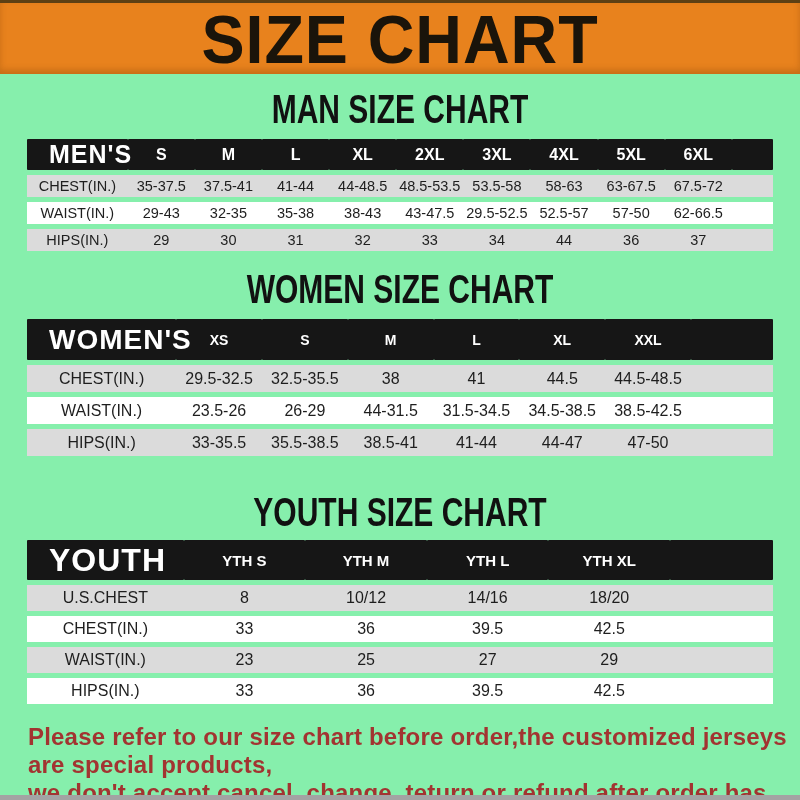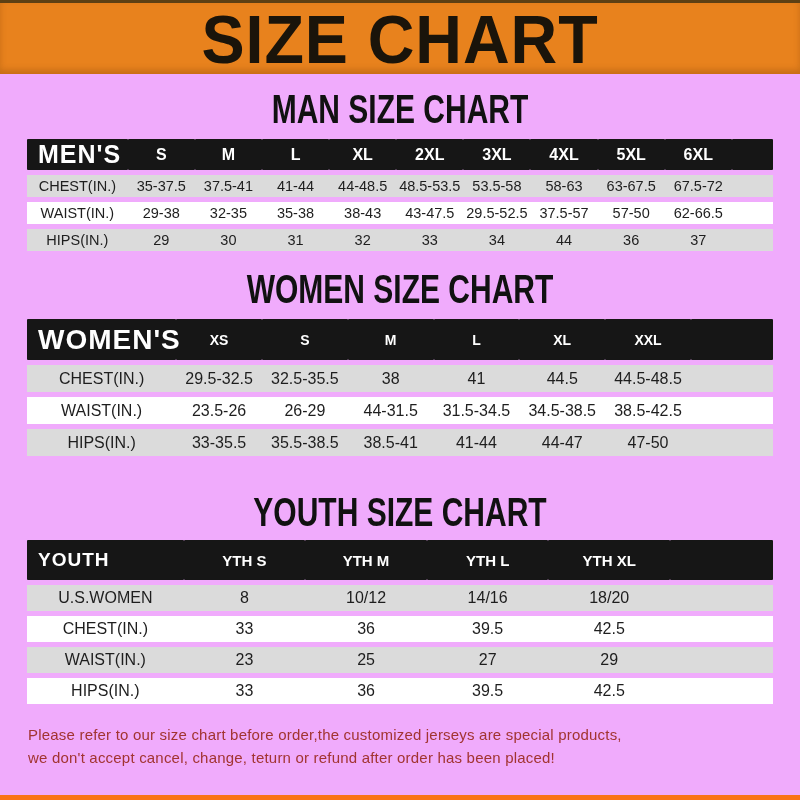--- a/index.html
+++ b/index.html
@@ -6,23 +6,23 @@
     --banner_orange:#E8821D;
     --banner_text:#1A140A;
     --bar_black:#161616;
     --row_gray:#DBDBDB;
     --footer_red:#A23431;
   }
   *{ box-sizing:border-box; margin:0; padding:0; }
   html,body{ background:#fff; }
   body{ font-family:"Liberation Sans", sans-serif; }
   .page{
-    width:800px; height:800px; margin:0 auto; background:#f0abfc;
+    width:800px; height:800px; margin:0 auto; background:#86efac;
     overflow:hidden; position:relative;
-    border-bottom:5px solid #f97316;
+    border-bottom:5px solid #a3a3a3;
   }
   
   .banner{
     height:74px; background:var(--banner_orange);
     border-top:3px solid #5d4014;
     display:flex; align-items:center; justify-content:center;
     box-shadow:inset 0 -4px 6px rgba(110,55,0,.28);
   }
   .banner h1{
     font-size:68px; line-height:68px; font-weight:800;
@@ -40,47 +40,47 @@
   
   table.size-table{
     width:746px; margin:0 auto; table-layout:fixed;
     border-collapse:separate; border-spacing:0 5px;
   }
   table.size-table thead th{
     background:var(--bar_black); color:#fff; font-weight:bold;
     vertical-align:middle; border-radius:1px;
   }
   table.size-table thead th.row-label-head{
-    text-align:left; padding-left:11px; letter-spacing:1px; white-space:nowrap;
+    text-align:left; padding-left:22px; letter-spacing:1px; white-space:nowrap;
   }
   table.size-table tbody tr:nth-child(odd){ background:var(--row_gray); }
   table.size-table tbody tr:nth-child(even){ background:#fff; }
   table.size-table tbody th, table.size-table tbody td{
     font-weight:normal; color:#1e1e1e; text-align:center; vertical-align:middle;
     white-space:nowrap;
   }
   
   .t-men thead th{ height:31px; font-size:16px; }
   .t-men thead th.row-label-head{ font-size:25px; }
   .t-men tbody th, .t-men tbody td{ height:22px; font-size:14.5px; }
   
   .t-women thead th{ height:41px; font-size:14px; }
   .t-women thead th.row-label-head{ font-size:28px; }
   .t-women tbody th, .t-women tbody td{ height:27px; font-size:16px; }
   
   .t-youth thead th{ height:40px; font-size:15px; }
-  .t-youth thead th.row-label-head{ font-size:19px; letter-spacing:2px; }
+  .t-youth thead th.row-label-head{ font-size:32px; letter-spacing:2px; }
   .t-youth tbody th, .t-youth tbody td{ height:26px; font-size:16px; }
   
   .footer-note{
     margin-top:14px; padding-left:28px; padding-right:10px;
     color:var(--footer_red);
   }
   .footer-note .line{
-    font-size:15px; line-height:23px; font-weight:normal; letter-spacing:0.2px;
+    font-size:24px; line-height:28px; font-weight:bold; letter-spacing:0.2px;
   }
 </style>
 </head>
 <body>
 
 <div class="page">
 
   <div class="banner">
     <h1>SIZE CHART</h1>
   </div>
@@ -125,27 +125,27 @@
             <td>44-48.5</td>
             <td>48.5-53.5</td>
             <td>53.5-58</td>
             <td>58-63</td>
             <td>63-67.5</td>
             <td>67.5-72</td>
             <td></td>
           </tr>
           <tr>
             <th class="row-label">WAIST(IN.)</th>
-            <td>29-38</td>
+            <td>29-43</td>
             <td>32-35</td>
             <td>35-38</td>
             <td>38-43</td>
             <td>43-47.5</td>
             <td>29.5-52.5</td>
-            <td>37.5-57</td>
+            <td>52.5-57</td>
             <td>57-50</td>
             <td>62-66.5</td>
             <td></td>
           </tr>
           <tr>
             <th class="row-label">HIPS(IN.)</th>
             <td>29</td>
             <td>30</td>
             <td>31</td>
             <td>32</td>
@@ -236,21 +236,21 @@
             <th class="row-label-head">YOUTH</th>
             <th class="col-head">YTH S</th>
             <th class="col-head">YTH M</th>
             <th class="col-head">YTH L</th>
             <th class="col-head">YTH XL</th>
             <th class="col-head"></th>
           </tr>
         </thead>
         <tbody>
           <tr>
-            <th class="row-label">U.S.WOMEN</th>
+            <th class="row-label">U.S.CHEST</th>
             <td>8</td>
             <td>10/12</td>
             <td>14/16</td>
             <td>18/20</td>
             <td></td>
           </tr>
           <tr>
             <th class="row-label">CHEST(IN.)</th>
             <td>33</td>
             <td>36</td>

